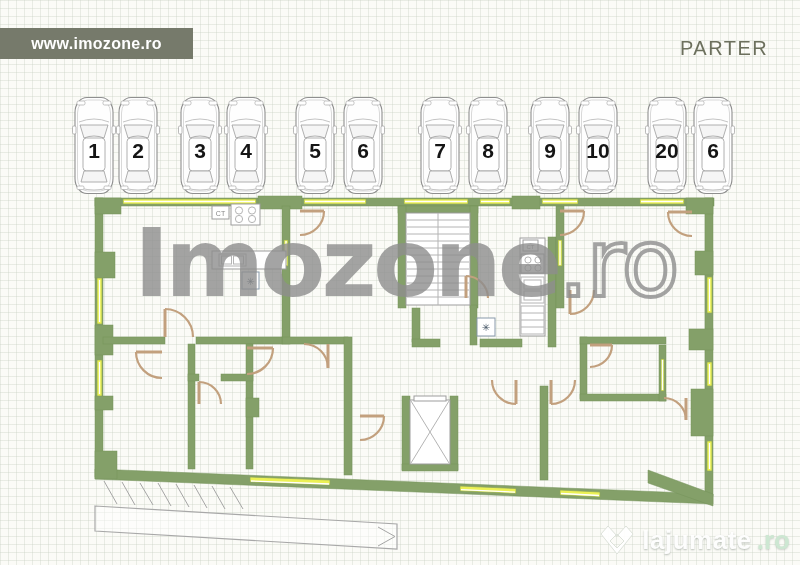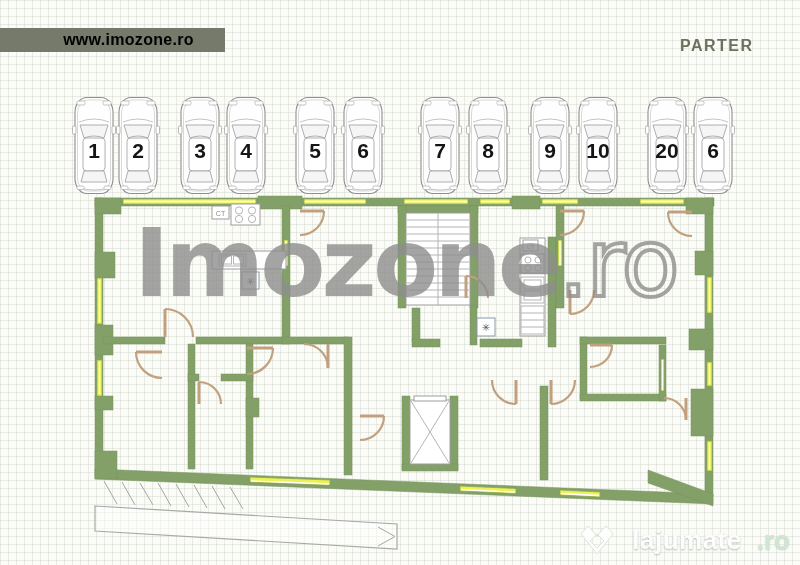--- a/index.html
+++ b/index.html
@@ -3,25 +3,25 @@
 <meta charset="utf-8">
 <style>
   html,body{margin:0;padding:0;}
   body{width:800px;height:565px;position:relative;overflow:hidden;
     font-family:"Liberation Sans",sans-serif;
     background-color:#fbfbf7;
     background-image:
       linear-gradient(rgba(200,208,196,.38) 1px, transparent 1px),
       linear-gradient(90deg, rgba(200,208,196,.38) 1px, transparent 1px);
     background-size:8px 8px;}
-  .banner{position:absolute;left:0;top:28px;width:193px;height:24px;
-    background:var(--banner-bg,#767a6b);color:#000000;font-weight:bold;font-size:16px;
-    display:flex;align-items:center;justify-content:center;letter-spacing:.3px;z-index:3;padding-left:32px;}
+  .banner{position:absolute;left:0;top:28px;width:193px;height:31px;
+    background:var(--banner-bg,#767a6b);color:#ffffff;font-weight:bold;font-size:16px;
+    display:flex;align-items:center;justify-content:center;letter-spacing:.3px;z-index:3;}
   .floor-label{position:absolute;left:680px;top:37px;color:var(--parter-text,#6c705d);
-    font-weight:bold;font-size:16px;letter-spacing:1.5px;z-index:3;text-align:right;}
+    font-weight:normal;font-size:20px;letter-spacing:1.5px;z-index:3;text-align:right;}
   .car{position:absolute;top:95px;width:44px;height:101px;z-index:4;}
   .car svg{position:absolute;left:0;top:0;}
   .car .num{position:absolute;left:0;right:0;top:44px;text-align:center;
     font-weight:bold;font-size:21px;color:#151515;}
   #plan{position:absolute;left:0;top:0;z-index:2;}
   .wall{fill:var(--wall-green,#84a069);stroke:#74935a;stroke-width:.5;}
   .win{fill:var(--window-yellow,#ecf154);stroke:#8aa45f;stroke-width:.7;}
   .winline{stroke:#fff;stroke-width:1.3;}
   .fixt{fill:#fff;stroke:#9d9d9d;stroke-width:1;}
   .thin{stroke:#b4b4b4;stroke-width:1;fill:none;}
@@ -31,21 +31,21 @@
   .ramp{stroke:#a8a8a8;stroke-width:1.2;fill:rgba(255,255,255,.45);}
   .fixlabel{font:7px "Liberation Sans",sans-serif;fill:#888;}
   .fixlabel2{font:6px "Liberation Sans",sans-serif;fill:#888;}
   .washsym{font:10px "DejaVu Sans",sans-serif;fill:#4a5a6a;}
   .watermark{position:absolute;left:134px;top:216px;z-index:5;line-height:1;
     font-family:"DejaVu Sans",sans-serif;font-weight:bold;font-size:95px;
     letter-spacing:-4px;color:#8e8e8e;opacity:.8;white-space:nowrap;}
   .watermark .suffix{font-weight:normal;letter-spacing:-2px;color:transparent;
     -webkit-text-stroke:4px #8e8e8e;}
   .lajumate{position:absolute;right:10px;bottom:8px;display:flex;align-items:center;
-    gap:15px;z-index:6;}
+    gap:5px;z-index:6;}
   .lajumate .brand{font-size:26px;font-weight:bold;color:rgba(255,255,255,.96);
     text-shadow:0 1px 2px rgba(130,140,130,.55);letter-spacing:.5px;}
   .lajumate .suffix{font-size:26px;font-weight:bold;color:#cde7d2;
     text-shadow:0 1px 2px rgba(130,140,130,.4);}
 </style>
 </head>
 <body>
 
 <div class="banner">www.imozone.ro</div>
 

